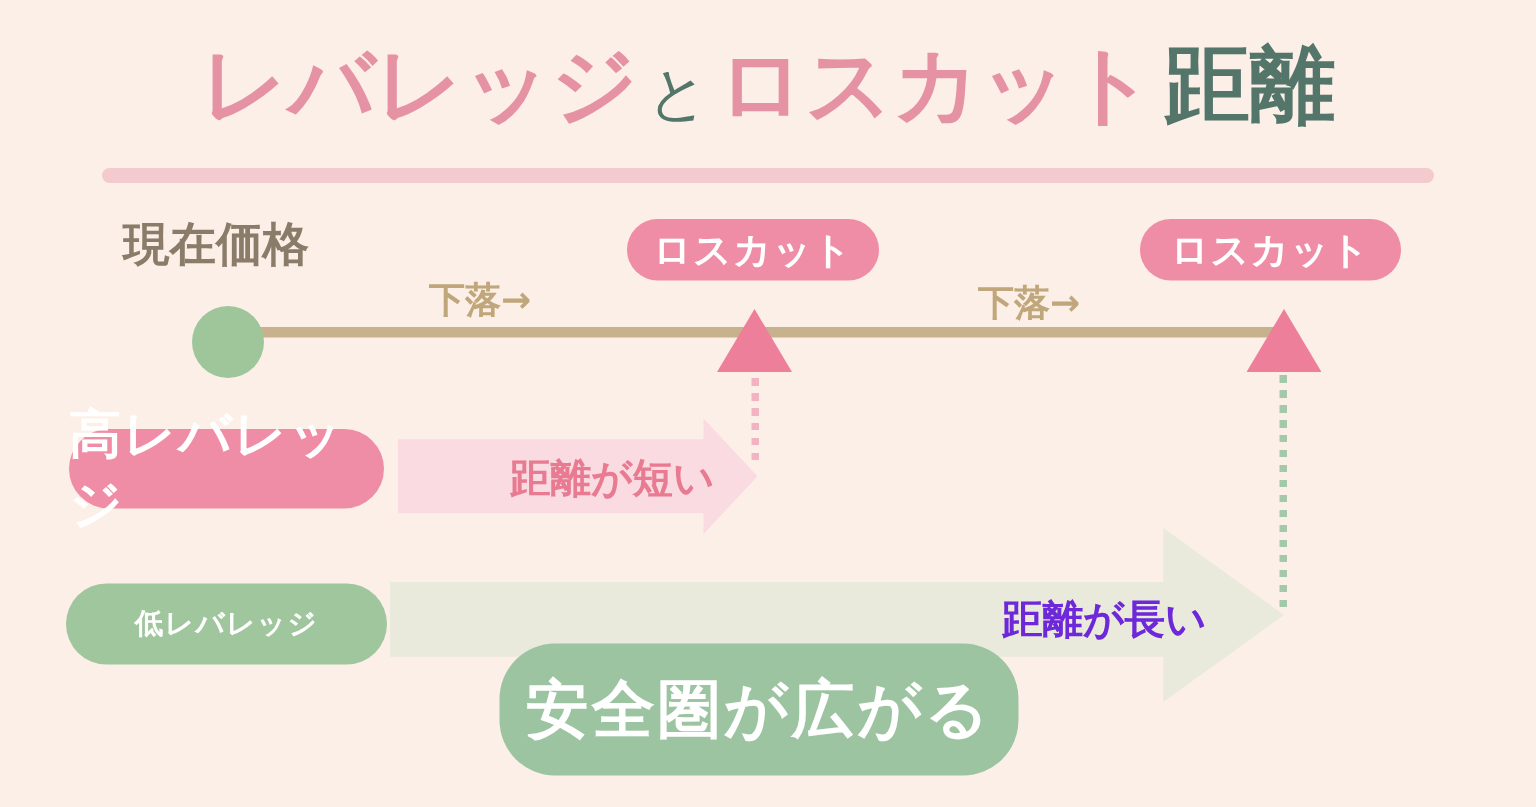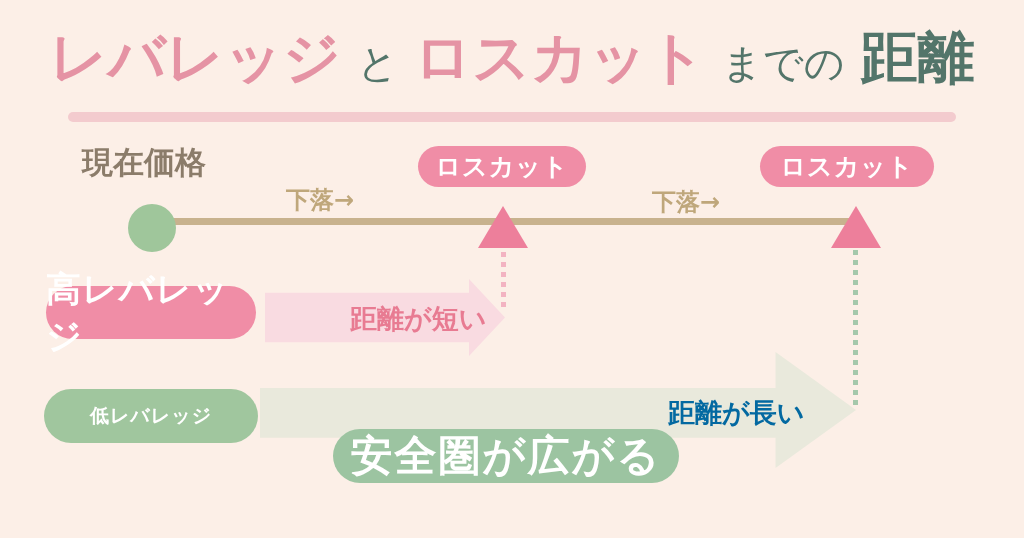--- a/index.html
+++ b/index.html
@@ -8,21 +8,21 @@
     font-family:"DejaVu Sans","Liberation Sans",sans-serif;
   }
   .canvas{
     position:relative;width:1024px;height:538px;
     background:#fcefe7;
   }
 
   
   .title{
     position:absolute;top:26px;left:0;width:1024px;
-    display:flex;justify-content:center;align-items:baseline;gap:16px;
+    display:flex;justify-content:center;align-items:baseline;gap:6px;
     white-space:nowrap;
   }
   .t-lg{font-size:57px;line-height:1.1;}
   .t-sm{font-size:40px;line-height:1.1;font-weight:500;}
   .t-pink{color:#e593a4;}
   .t-green{color:#53756a;}
   .t-medium{font-weight:600;}
   .t-bold{font-weight:800;}
   .title-underline{
     position:absolute;left:68px;top:112px;width:888px;height:10px;
@@ -92,40 +92,39 @@
   .arrow{position:absolute;}
   .arrow-pink{
     left:265px;top:279px;width:240px;height:77px;background:#f9dbe1;
     clip-path:polygon(0 18%,85% 18%,85% 0,100% 50%,85% 100%,85% 82%,0 82%);
   }
   .arrow-green{
     left:260px;top:352px;width:596px;height:116px;background:#e9e9dc;
     clip-path:polygon(0 31%,86.5% 31%,86.5% 0,100% 50%,86.5% 100%,86.5% 74%,0 74%);
   }
   .arrow-text{position:absolute;font-weight:bold;font-size:27px;white-space:nowrap;}
-  .short-label{left:350px;top:301px;color:#e87b92;}
-  .long-label{left:668px;top:395px;color:#0369a1;}
+  .short-label{left:340px;top:301px;color:#e87b92;}
+  .long-label{left:668px;top:395px;color:#6d28d9;}
 
   .safety{
-    position:absolute;left:333px;top:429px;width:346px;height:54px;
+    position:absolute;left:333px;top:429px;width:346px;height:88px;
     border-radius:37px;background:#9cc4a1;color:#ffffff;
     font-size:42px;font-weight:bold;letter-spacing:2px;
     display:flex;align-items:center;justify-content:center;
   }
 </style>
 </head>
 <body>
 
 <div class="canvas">
 
   <div class="title">
     <span class="t-lg t-pink t-medium">レバレッジ</span>
     <span class="t-sm t-green">と</span>
     <span class="t-lg t-pink t-bold">ロスカット</span>
-    <span class="t-sm t-green">までの</span>
     <span class="t-lg t-green t-bold">距離</span>
   </div>
   <div class="title-underline"></div>
 
   <div class="current-price">現在価格</div>
   <div class="price-line"></div>
   <div class="price-dot"></div>
   <div class="decline decline1">下落→</div>
   <div class="decline decline2">下落→</div>
 

